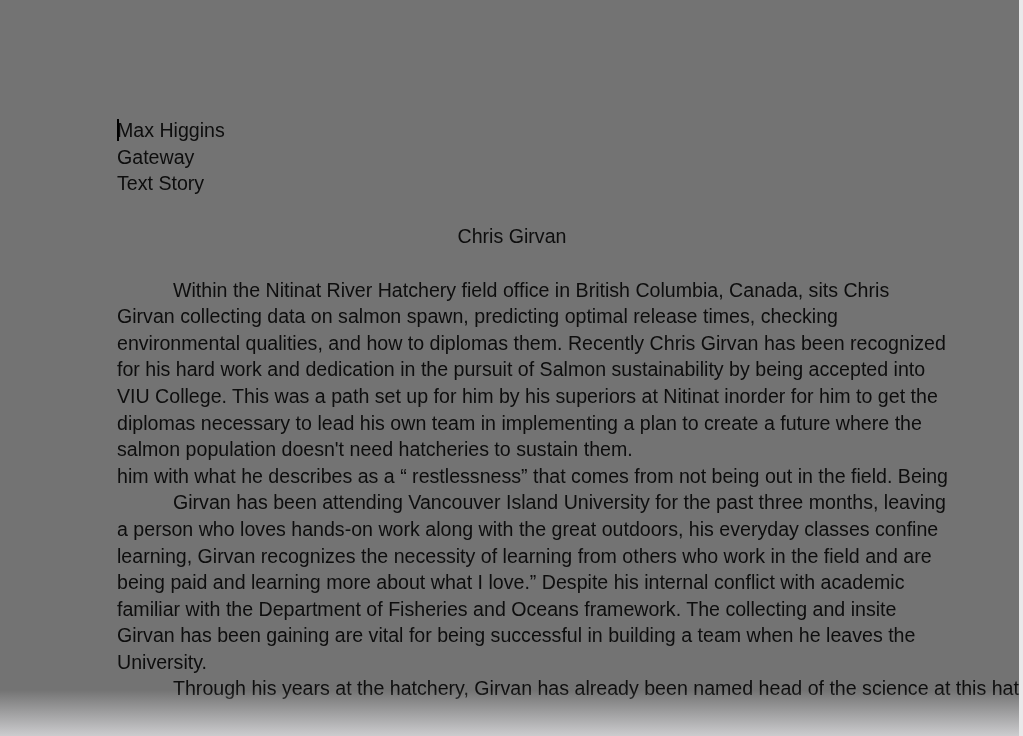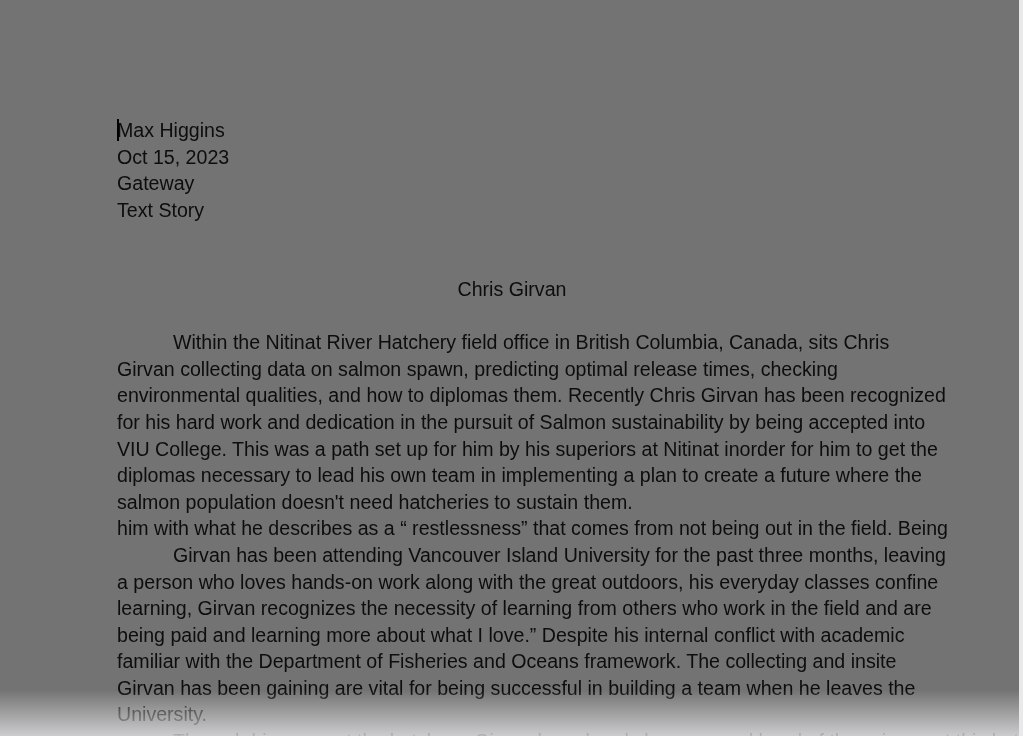--- a/index.html
+++ b/index.html
@@ -25,21 +25,21 @@
     font-size: 19.6px;
     line-height: 26.6px;
     cursor: text;
   }
   .line {
     height: 26.6px;
     white-space: nowrap;
     overflow: visible;
   }
   .line.indent { padding-left: 56px; }
-  .line.center { text-align: center; margin-top: 26px; }
+  .line.center { text-align: center; }
   .caret {
     position: absolute;
     left: 117px;
     top: 119px;
     width: 2px;
     height: 22px;
     background: #000000;
   }
   .right-edge {
     position: absolute;
@@ -59,21 +59,20 @@
     pointer-events: none;
   }
 </style>
 </head>
 <body>
 
 <div class="page">
 
   <div class="doc">
     <div class="line">Max Higgins</div>
-    <div class="line">Oct 15, 2023</div>
     <div class="line">Gateway</div>
     <div class="line">Text Story</div>
     <div class="line"></div>
     <div class="line center">Chris Girvan</div>
     <div class="line"></div>
     <div id="paragraphs">
         <div class="line indent">Within the Nitinat River Hatchery field office in British Columbia, Canada, sits Chris</div>
         <div class="line">Girvan collecting data on salmon spawn, predicting optimal release times, checking</div>
         <div class="line">environmental qualities, and how to diplomas them. Recently Chris Girvan has been recognized</div>
         <div class="line">for his hard work and dedication in the pursuit of Salmon sustainability by being accepted into</div>

